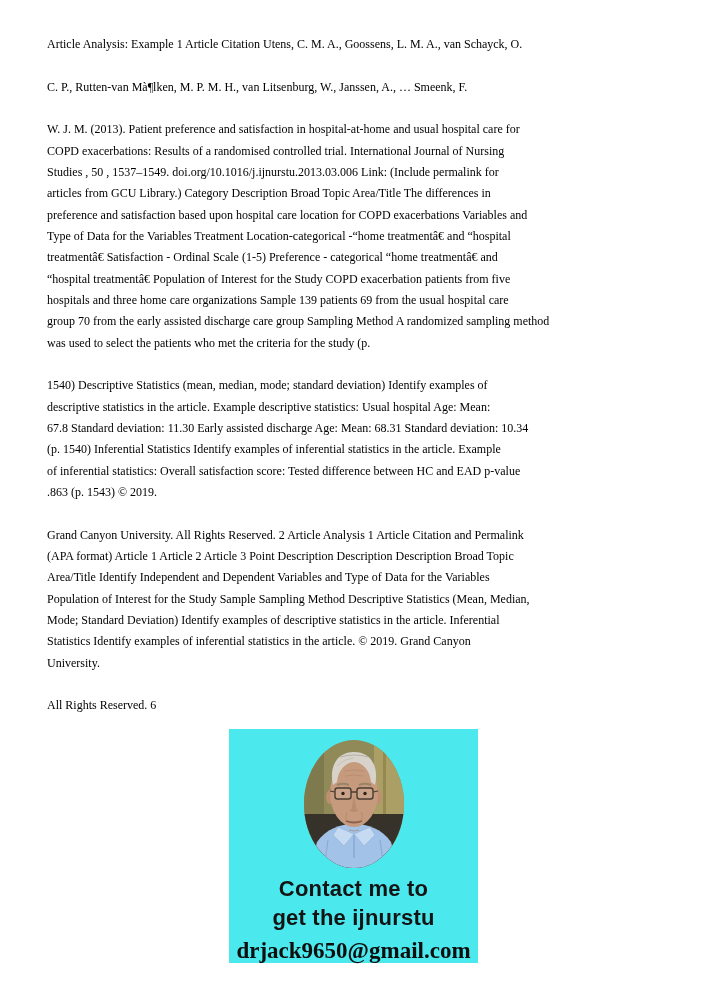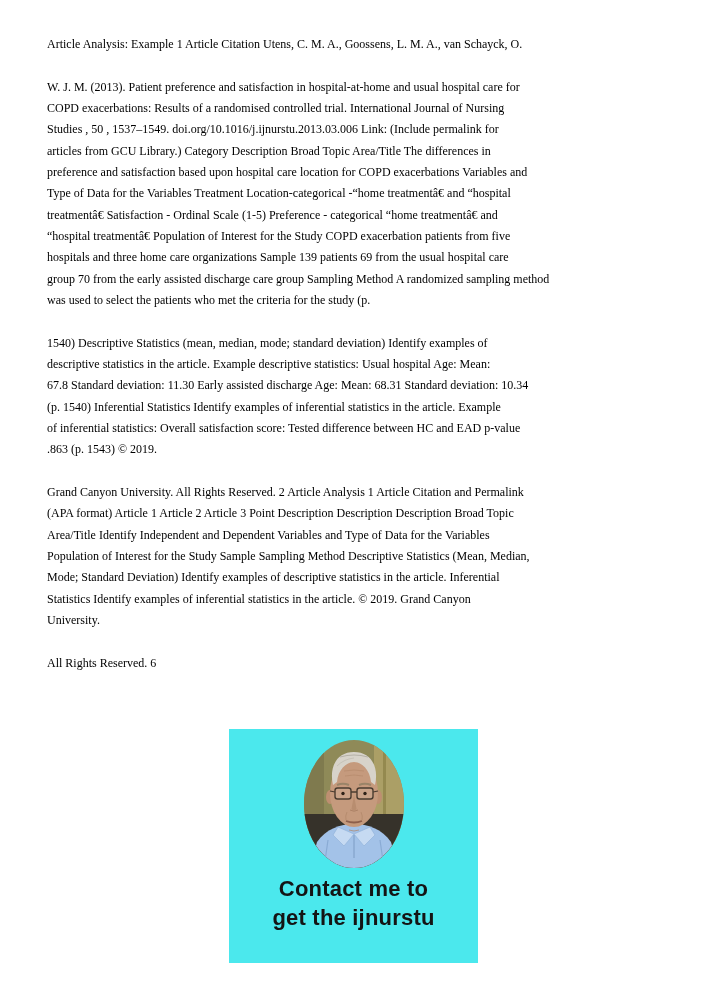--- a/index.html
+++ b/index.html
@@ -58,20 +58,21 @@
     color: #0e0e0e;
   }
 </style>
 </head>
 <body>
 
 <div class="page">
 
   <div class="content">
     <p>Article Analysis: Example 1 Article Citation Utens, C. M. A., Goossens, L. M. A., van Schayck, O.</p>
+    <p>C. P., Rutten-van Mà¶lken, M. P. M. H., van Litsenburg, W., Janssen, A., … Smeenk, F.</p>
     <p>W. J. M. (2013). Patient preference and satisfaction in hospital-at-home and usual hospital care for
 COPD exacerbations: Results of a randomised controlled trial. International Journal of Nursing
 Studies , 50 , 1537–1549. doi.org/10.1016/j.ijnurstu.2013.03.006 Link: (Include permalink for
 articles from GCU Library.) Category Description Broad Topic Area/Title The differences in
 preference and satisfaction based upon hospital care location for COPD exacerbations Variables and
 Type of Data for the Variables Treatment Location-categorical -“home treatmentâ€ and “hospital
 treatmentâ€ Satisfaction - Ordinal Scale (1-5) Preference - categorical “home treatmentâ€ and
 “hospital treatmentâ€ Population of Interest for the Study COPD exacerbation patients from five
 hospitals and three home care organizations Sample 139 patients 69 from the usual hospital care
 group 70 from the early assisted discharge care group Sampling Method A randomized sampling method
@@ -142,15 +143,16 @@
         <path d="M43,72 Q41,76 42,80" stroke="#b08668" stroke-width="0.7" fill="none"></path>
         <path d="M57,72 Q59,76 58,80" stroke="#b08668" stroke-width="0.7" fill="none"></path>
 
         <path d="M42,81 Q50,84 58,81" stroke="#8d5f4c" stroke-width="1.8" fill="none"></path>
 
         <path d="M45,90 Q50,92 55,90" stroke="#b08668" stroke-width="0.7" fill="none"></path>
       </svg>
     </div>
     <div class="contact-line first">Contact me to</div>
     <div class="contact-line">get the ijnurstu</div>
+    <div class="contact-email">drjack9650@gmail.com</div>
   </div>
 
 </div>
 
 </body></html>

